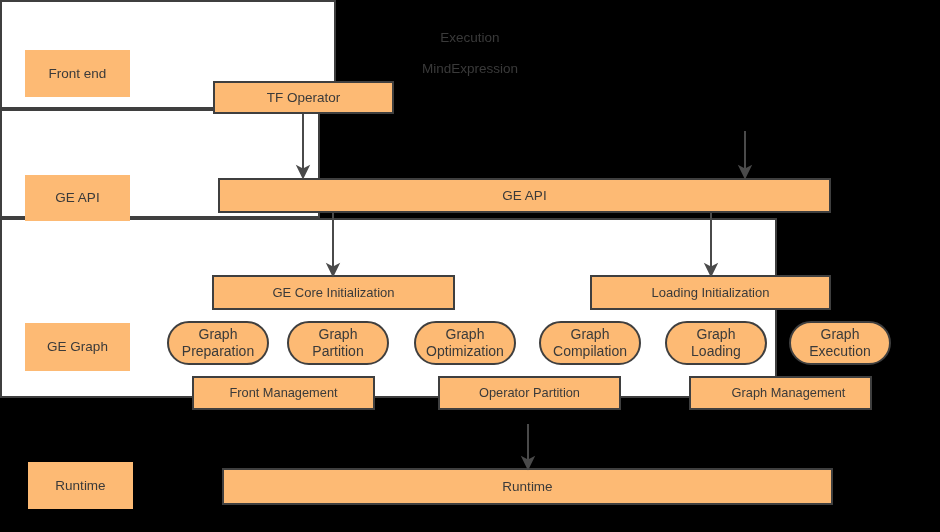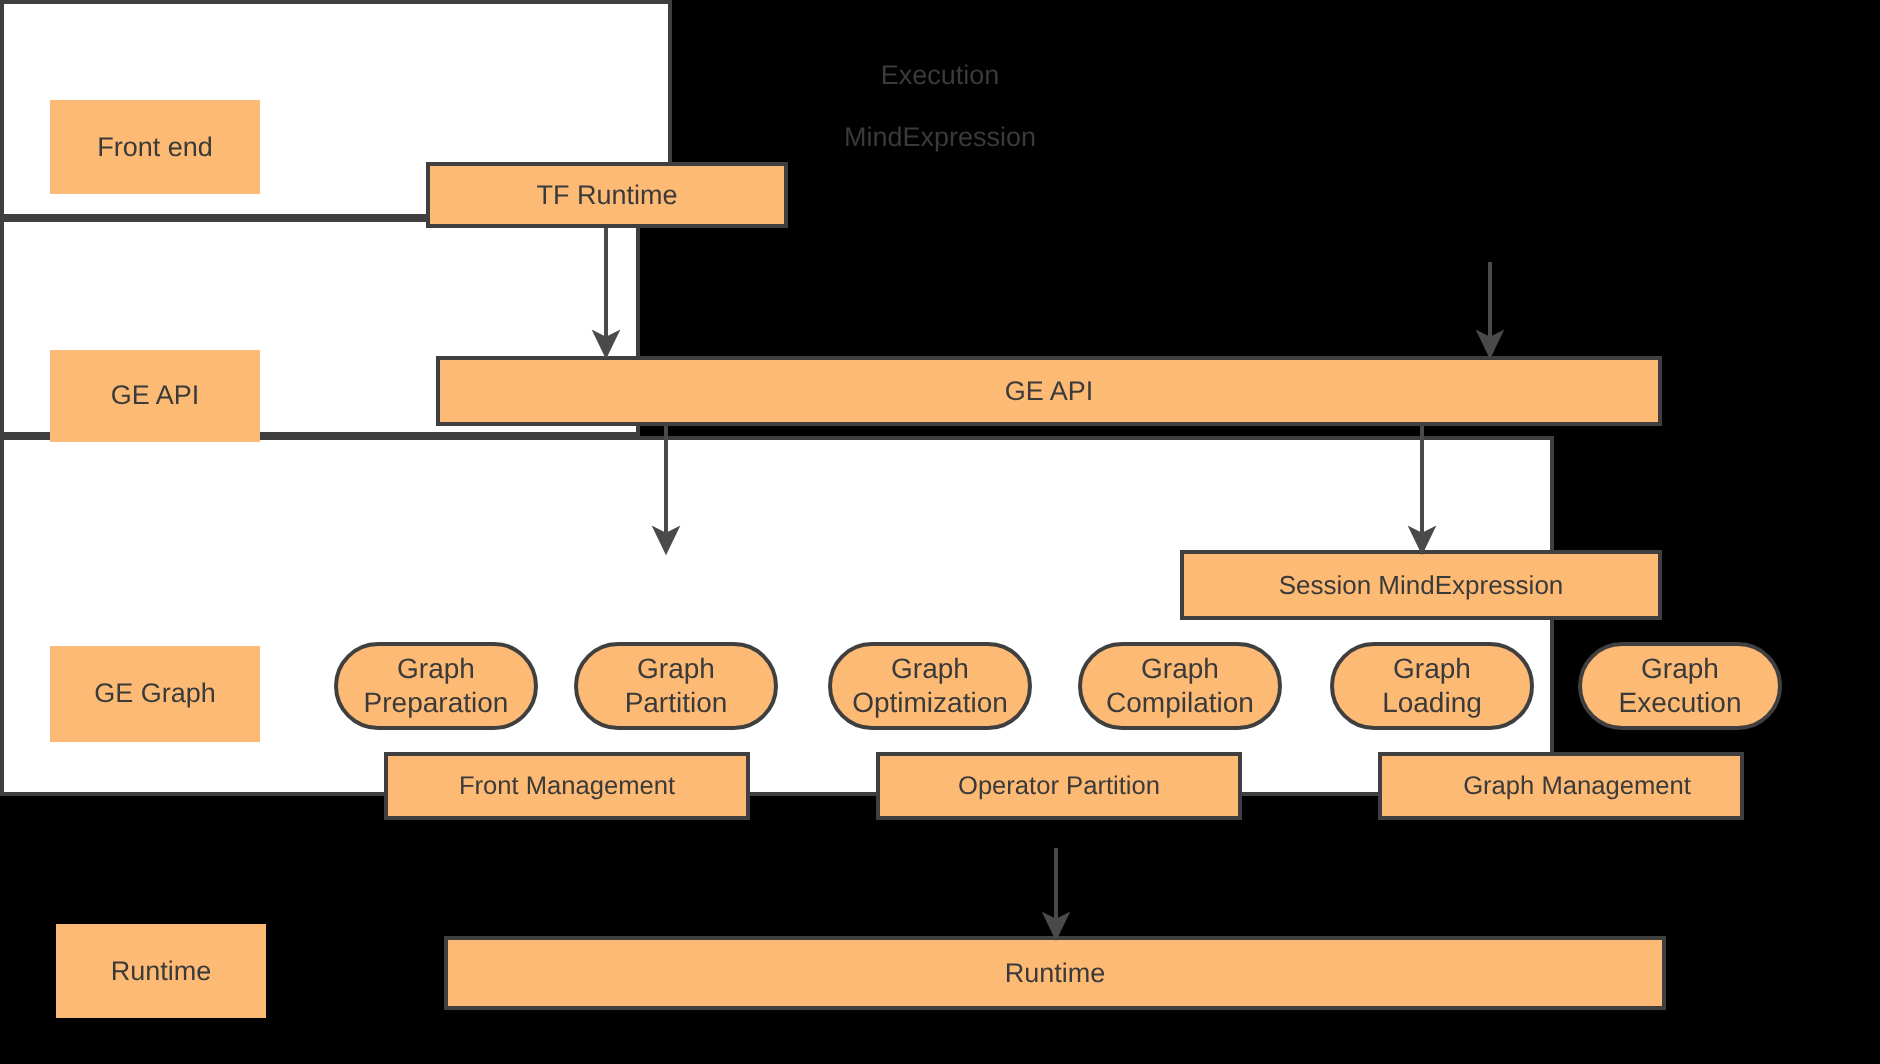--- a/index.html
+++ b/index.html
@@ -91,35 +91,38 @@
   </div>
 
   <div class="box label-box" style="left:28px; top:462px; width:105px; height:47px;">
     <span>Runtime</span>
   </div>
 
   <div class="container-box" style="left:141px; top:25px; width:332px; height:105px;">
     <div class="container-title" style="left:0; right:0; top:30px;">Execution</div>
   </div>
   <div class="box bordered" style="left:213px; top:81px; width:181px; height:33px; font-size:13.5px;">
-    <span>TF Runtime</span>
+    <span>TF Operator</span>
   </div>
 
   <div class="container-box" style="left:587px; top:25px; width:316px; height:105px; align-items:center;">
     <div class="container-title" style="left:0; right:0; top:45px;margin-top:16px;">MindExpression</div>
   </div>
 
   <div class="box bordered bar" style="left:218px; top:178px; width:613px; height:35px;">
     <span>GE API</span>
   </div>
 
   <div class="container-box" style="left:141px; top:247px; width:773px; height:176px;"></div>
 
+  <div class="box bordered init-box" style="left:212px; top:275px; width:243px; height:35px;">
+    <span>GE Core Initialization</span>
+  </div>
   <div class="box bordered init-box" style="left:590px; top:275px; width:241px; height:35px;">
-    <span>Session MindExpression</span>
+    <span>Loading Initialization</span>
   </div>
 
   <div class="box bordered small-box" style="left:167px; top:321px; width:102px; height:44px;">
     <span>Graph
 Preparation</span>
   </div>
   <div class="box bordered small-box" style="left:287px; top:321px; width:102px; height:44px;">
     <span>Graph
 Partition</span>
   </div>

